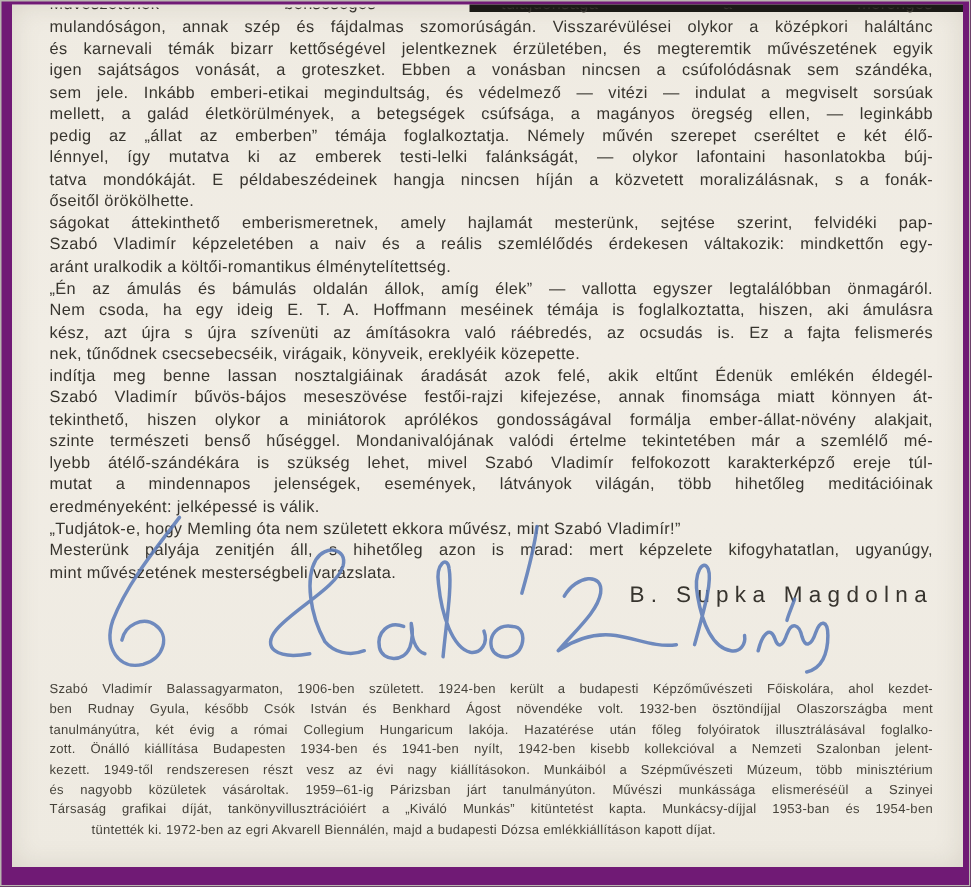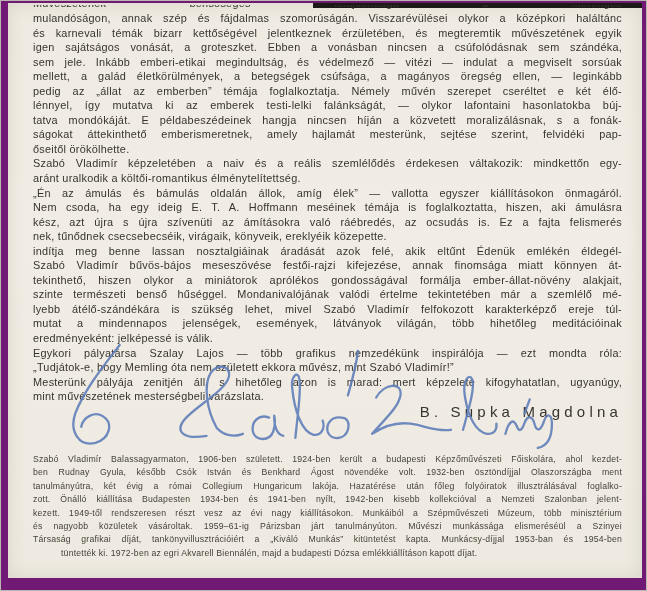--- a/index.html
+++ b/index.html
@@ -68,44 +68,43 @@
       <div id="paras">
           <div>
             <div class="jl">mulandóságon, annak szép és fájdalmas szomorúságán. Visszarévülései olykor a középkori haláltánc</div>
             <div class="jl">és karnevali témák bizarr kettőségével jelentkeznek érzületében, és megteremtik művészetének egyik</div>
             <div class="jl">igen sajátságos vonását, a groteszket. Ebben a vonásban nincsen a csúfolódásnak sem szándéka,</div>
             <div class="jl">sem jele. Inkább emberi-etikai megindultság, és védelmező — vitézi — indulat a megviselt sorsúak</div>
             <div class="jl">mellett, a galád életkörülmények, a betegségek csúfsága, a magányos öregség ellen, — leginkább</div>
             <div class="jl">pedig az „állat az emberben” témája foglalkoztatja. Némely művén szerepet cseréltet e két élő-</div>
             <div class="jl">lénnyel, így mutatva ki az emberek testi-lelki falánkságát, — olykor lafontaini hasonlatokba búj-</div>
             <div class="jl">tatva mondókáját. E példabeszédeinek hangja nincsen híján a közvetett moralizálásnak, s a fonák-</div>
+            <div class="jl last">őseitől örökölhette.</div>
             <div class="jl">ságokat áttekinthető emberismeretnek, amely hajlamát mesterünk, sejtése szerint, felvidéki pap-</div>
-            <div class="jl last">őseitől örökölhette.</div>
           </div>
           <div>
             <div class="jl">Szabó Vladimír képzeletében a naiv és a reális szemlélődés érdekesen váltakozik: mindkettőn egy-</div>
             <div class="jl last">aránt uralkodik a költői-romantikus élménytelítettség.</div>
           </div>
           <div>
-            <div class="jl">„Én az ámulás és bámulás oldalán állok, amíg élek” — vallotta egyszer kiállításokon önmagáról.</div>
+            <div class="jl">„Én az ámulás és bámulás oldalán állok, amíg élek” — vallotta egyszer legtalálóbban önmagáról.</div>
             <div class="jl">Nem csoda, ha egy ideig E. T. A. Hoffmann meséinek témája is foglalkoztatta, hiszen, aki ámulásra</div>
             <div class="jl">kész, azt újra s újra szívenüti az ámításokra való ráébredés, az ocsudás is. Ez a fajta felismerés</div>
             <div class="jl last">nek, tűnődnek csecsebecséik, virágaik, könyveik, ereklyéik közepette.</div>
             <div class="jl">indítja meg benne lassan nosztalgiáinak áradását azok felé, akik eltűnt Édenük emlékén éldegél-</div>
           </div>
           <div>
             <div class="jl">Szabó Vladimír bűvös-bájos meseszövése festői-rajzi kifejezése, annak finomsága miatt könnyen át-</div>
             <div class="jl">tekinthető, hiszen olykor a miniátorok aprólékos gondosságával formálja ember-állat-növény alakjait,</div>
             <div class="jl">szinte természeti benső hűséggel. Mondanivalójának valódi értelme tekintetében már a szemlélő mé-</div>
             <div class="jl">lyebb átélő-szándékára is szükség lehet, mivel Szabó Vladimír felfokozott karakterképző ereje túl-</div>
             <div class="jl">mutat a mindennapos jelenségek, események, látványok világán, több hihetőleg meditációinak</div>
             <div class="jl last">eredményeként: jelképessé is válik.</div>
           </div>
           <div>
-            <div class="jl">Egykori pályatársa Szalay Lajos — több grafikus nemzedékünk inspirálója — ezt mondta róla:</div>
             <div class="jl last">„Tudjátok-e, hogy Memling óta nem született ekkora művész, mint Szabó Vladimír!”</div>
           </div>
           <div>
             <div class="jl">Mesterünk pályája zenitjén áll, s hihetőleg azon is marad: mert képzelete kifogyhatatlan, ugyanúgy,</div>
             <div class="jl last">mint művészetének mesterségbeli varázslata.</div>
           </div>
         </div>
       <div class="byline">B. Supka Magdolna</div>
     </div>
 

